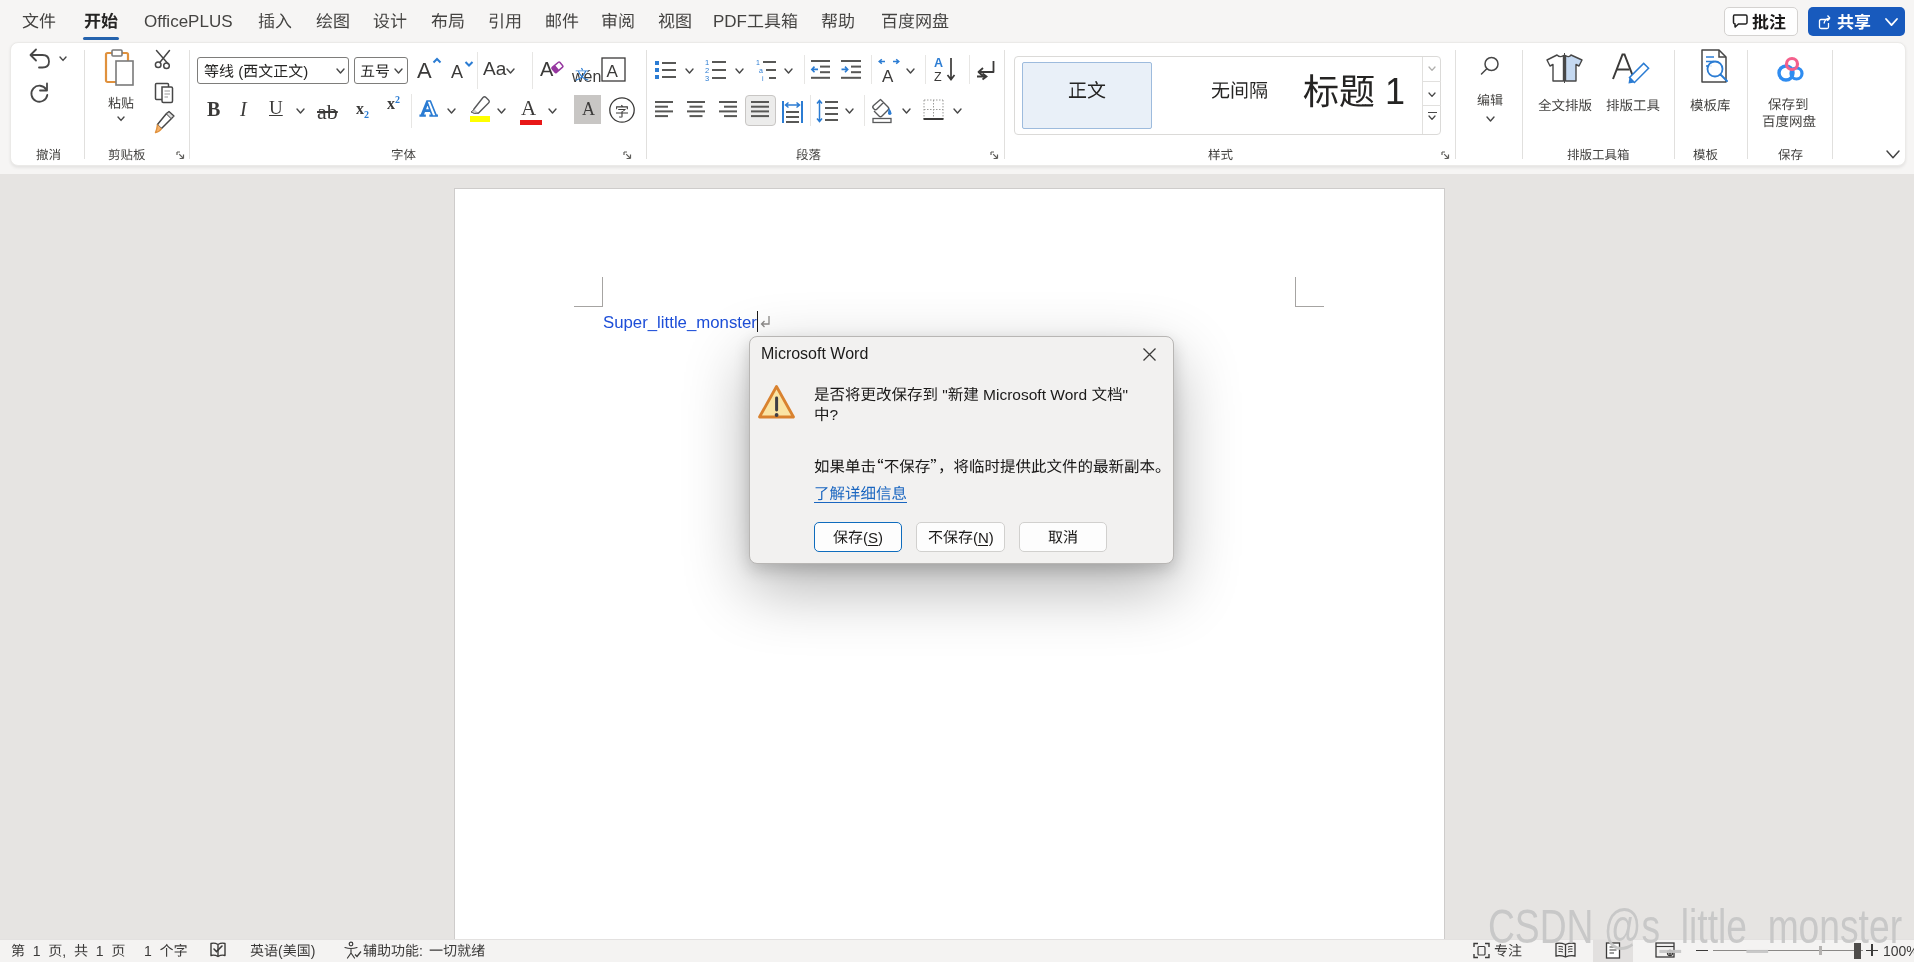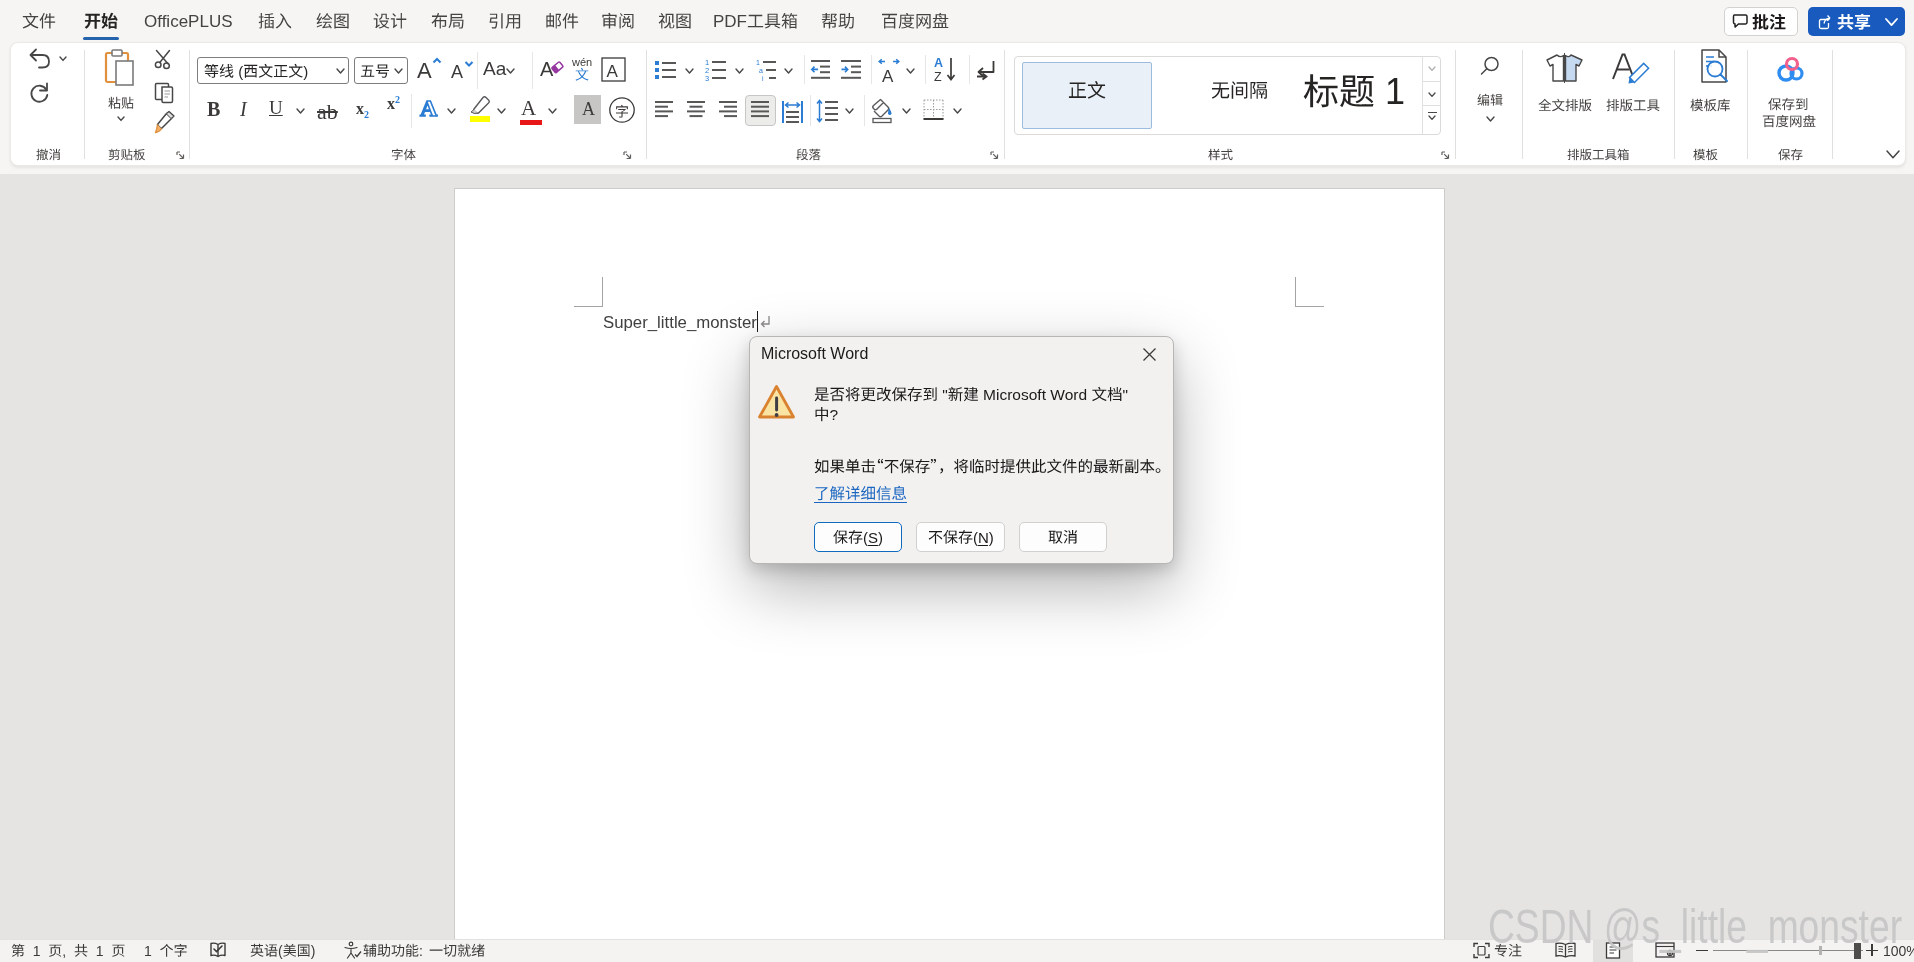--- a/index.html
+++ b/index.html
@@ -572,21 +572,21 @@
     <path d="M1 1 L4.5 4.95 L8 1" fill="none" stroke="#474747" stroke-width="1.4" stroke-linecap="round" stroke-linejoin="round"></path>
   </svg>
 <div class="vsep" style="left:531.5px;top:52px;height:37px;background:#e7e6e4"></div>
 <svg class="abs" style="left:540px;top:57px" width="22" height="24" viewBox="0 0 22 24">
 <text x="0" y="19" font-size="20" fill="#3b3a39" font-family="Liberation Sans">A</text>
 <g transform="translate(11.5,11) rotate(-40)">
       <rect x="0" y="0" width="10" height="6.5" rx="1" fill="#fff" stroke="#9637a0" stroke-width="1.5"></rect>
       <rect x="0" y="0" width="4.5" height="6.5" rx="1" fill="#9637a0"></rect>
     </g>
   </svg>
-<div class="abs" style="left:572px;top:56px;font-size:11px;color:#3b3a39">wén</div>
+<div class="abs" style="left:572px;top:68px;font-size:16px;color:#3b3a39">wén</div>
 <svg class="abs" style="left:575.0px;top:67.4px;" width="16" height="18" viewBox="0 0 16 18" fill="#2b7cd3">
     <use href="#g6587" x="0.0" y="0.3" width="14" height="14"></use>
   </svg>
 <svg class="abs" style="left:601px;top:57px" width="25" height="25" viewBox="0 0 25 25">
 <rect x="1" y="1" width="23" height="23" fill="none" stroke="#3b3a39" stroke-width="1.3"></rect>
 <text x="5.5" y="19.5" font-size="17" fill="#3b3a39" font-family="Liberation Sans">A</text>
   </svg>
 <div class="abs" style="left:207px;top:98px;font-size:20px;font-weight:bold;color:#3b3a39;font-family:'Liberation Serif',serif">B</div>
 <div class="abs" style="left:240px;top:98px;font-size:20px;font-style:italic;color:#3b3a39;font-family:'Liberation Serif',serif">I</div>
 <div class="abs" style="left:269px;top:97px;font-size:19px;text-decoration:underline;color:#3b3a39;font-family:'Liberation Serif',serif">U</div>
@@ -843,21 +843,21 @@
     <use href="#g5ea6" x="13.5" y="0.3" width="13.5" height="13.5"></use>
     <use href="#g7f51" x="27.0" y="0.3" width="13.5" height="13.5"></use>
     <use href="#g76d8" x="40.5" y="0.3" width="13.5" height="13.5"></use>
   </svg>
 <div class="abs" style="left:0;top:174px;width:1914px;height:765px;background:#e6e4e2"></div>
 <div class="abs" style="left:454px;top:188px;width:991px;height:751px;background:#fff;border:1px solid #cecccb;border-bottom:none"></div>
 <div class="abs" style="left:602px;top:277px;width:1px;height:30px;background:#a6a4a2"></div>
 <div class="abs" style="left:573.5px;top:306px;width:29px;height:1px;background:#a6a4a2"></div>
 <div class="abs" style="left:1295px;top:277px;width:1px;height:30px;background:#a6a4a2"></div>
 <div class="abs" style="left:1295px;top:306px;width:29px;height:1px;background:#a6a4a2"></div>
-<div class="abs" style="left:603px;top:313px;font-size:16.8px;color:#404040">Super_little_monster</div>
+<div class="abs" style="left:603px;top:313px;font-size:16.8px;color:#1d4ed8">Super_little_monster</div>
 <div class="abs" style="left:756.5px;top:310.5px;width:1.5px;height:21px;background:#1a1a1a"></div>
 <svg class="abs" style="left:759px;top:314.5px" width="12" height="14" viewBox="0 0 12 14">
 <path d="M10 1 V9 H3 M5.5 6 L2.5 9 L5.5 12" stroke="#8d8b89" stroke-width="1.3" fill="none"></path>
   </svg>
 <div class="abs" style="left:749px;top:336px;width:425px;height:228px;background:#f2f1f0;border:1px solid #b8b6b4;border-radius:8px;box-shadow:0 24px 65px rgba(0,0,0,.30),0 6px 16px rgba(0,0,0,.16)"></div>
 <svg class="abs" style="left:761.0px;top:344.6px;" width="110" height="20" viewBox="0 0 110 20" fill="#1b1a19">
     <text x="0.0" y="14.4" font-size="16" xml:space="preserve">Microsoft Word</text>
   </svg>
 <svg class="abs" style="left:1142px;top:347px" width="15" height="15" viewBox="0 0 15 15">
 <path d="M1.5 1.5 L13.5 13.5 M13.5 1.5 L1.5 13.5" stroke="#3b3a39" stroke-width="1.3"></path>

